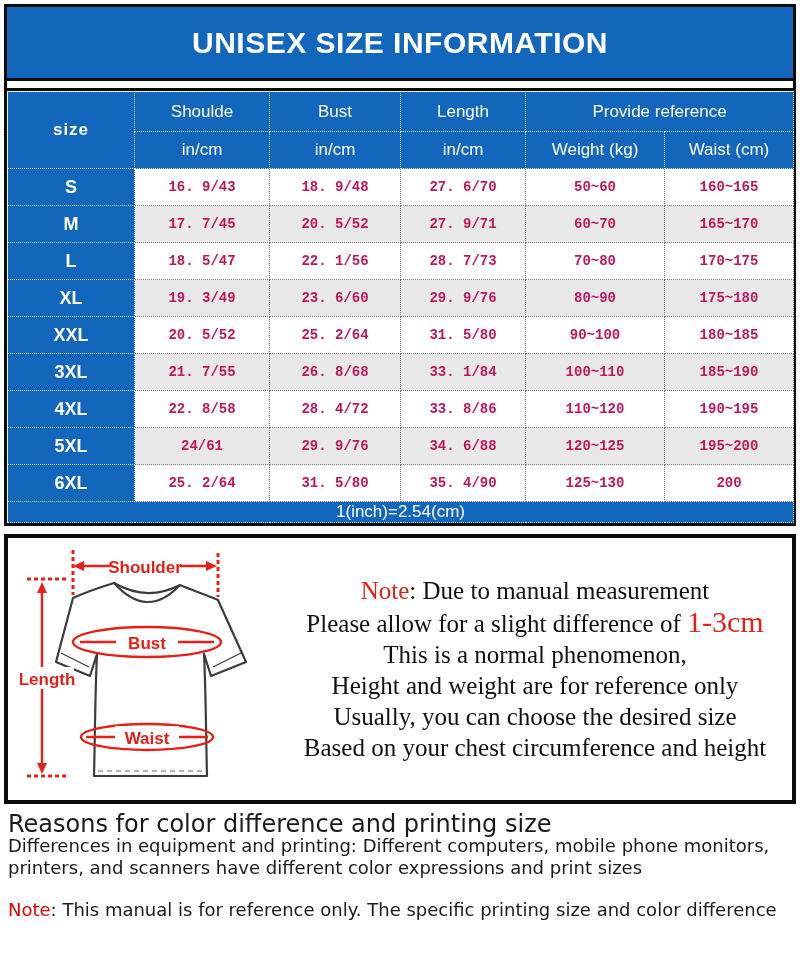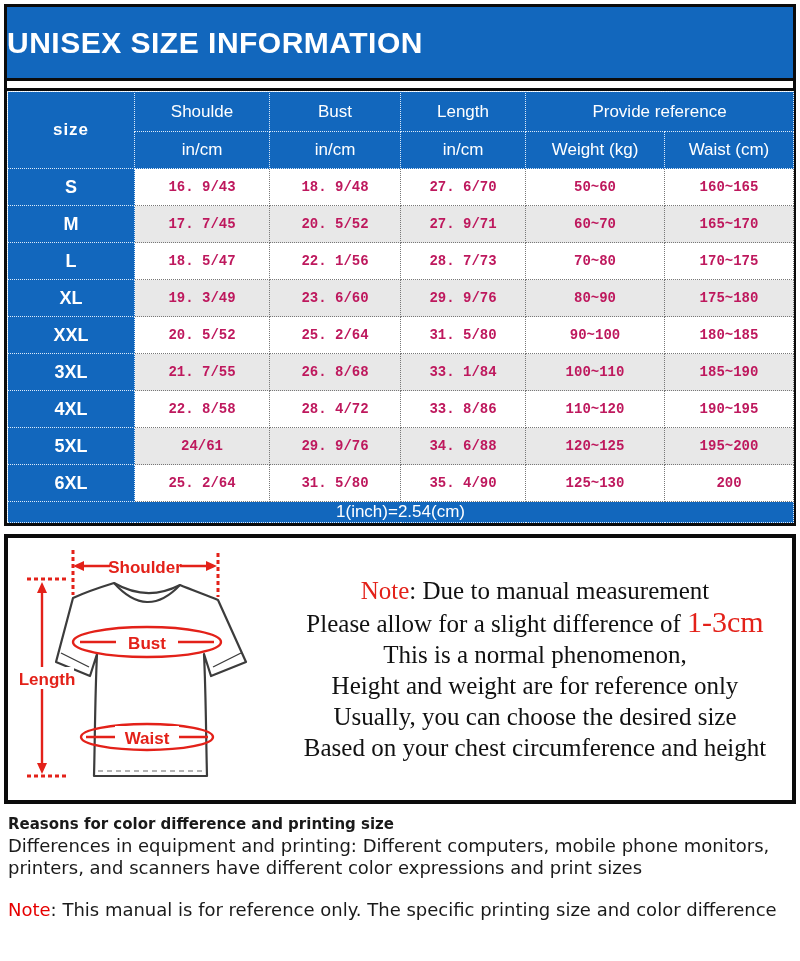--- a/index.html
+++ b/index.html
@@ -8,21 +8,21 @@
     --red:#e32119;
     --row-alt:#e8e8e8;
   }
   *{box-sizing:border-box;margin:0;padding:0;}
   html,body{width:800px;background:#fff;}
   body{font-family:"Liberation Sans",sans-serif;}
   .page{position:relative;width:800px;height:961px;background:#fff;overflow:hidden;}
 
   
   .block1{margin:4px 4px 0 4px;border:3px solid var(--ink);}
-  .title-sec{height:74px;background:var(--blue);display:flex;align-items:center;justify-content:flex-start;border-bottom:3px solid var(--ink);}
+  .title-sec{height:74px;background:var(--blue);display:flex;align-items:center;justify-content:center;border-bottom:3px solid var(--ink);}
   .title-sec h1{color:#fff;font-size:30px;font-weight:800;letter-spacing:.5px;font-family:"Liberation Sans",sans-serif;}
   .gap-strip{height:10px;background:#fff;border-bottom:3px solid var(--ink);}
 
   table.size-table{width:100%;border-collapse:collapse;table-layout:fixed;background:#fff;}
   .size-table th,.size-table td{border:1px dotted #777;text-align:center;vertical-align:middle;padding:0;}
   .size-table .bluec{background:var(--blue);color:#fff;border:1px dotted #dcebfa;font-weight:400;}
   .size-table tr.h1 th{height:40px;font-size:17px;}
   .size-table tr.h2 th{height:37px;font-size:17px;}
   .size-table th.szhead{font-size:27px;font-weight:700;letter-spacing:1px;}
   .size-table tr.datarow{height:37px;}
@@ -35,21 +35,21 @@
   .block2{margin:8px 4px 0 4px;border:4px solid var(--ink);height:270px;background:#fff;display:flex;align-items:center;}
   .diagram-wrap{flex:0 0 284px;padding-left:12px;}
   svg text{font:bold 17px "Liberation Sans",sans-serif;fill:var(--red);text-anchor:middle;}
   .note-col{flex:1;padding:0 14px 0 0;text-align:center;}
   .nl{font-family:"Liberation Serif",serif;font-size:25px;line-height:31px;color:#111;white-space:nowrap;}
   .nl .red{color:var(--red);}
   .nl .big{font-size:30px;}
 
   
   .bottom{margin:9px 0 0 8px;color:#1a1a1a;font-family:"DejaVu Sans",sans-serif;}
-  .b-title{font-size:15px;font-weight:700;line-height:22px;white-space:nowrap;}
+  .b-title{font-size:24px;font-weight:400;line-height:22px;white-space:nowrap;}
   .b-line{font-size:18px;line-height:22px;white-space:nowrap;}
   .b-note{margin-top:20px;}
   .b-note .red{color:#e60000;}
 </style>
 </head>
 <body>
 
 <div class="page">
 
   <div class="block1">

